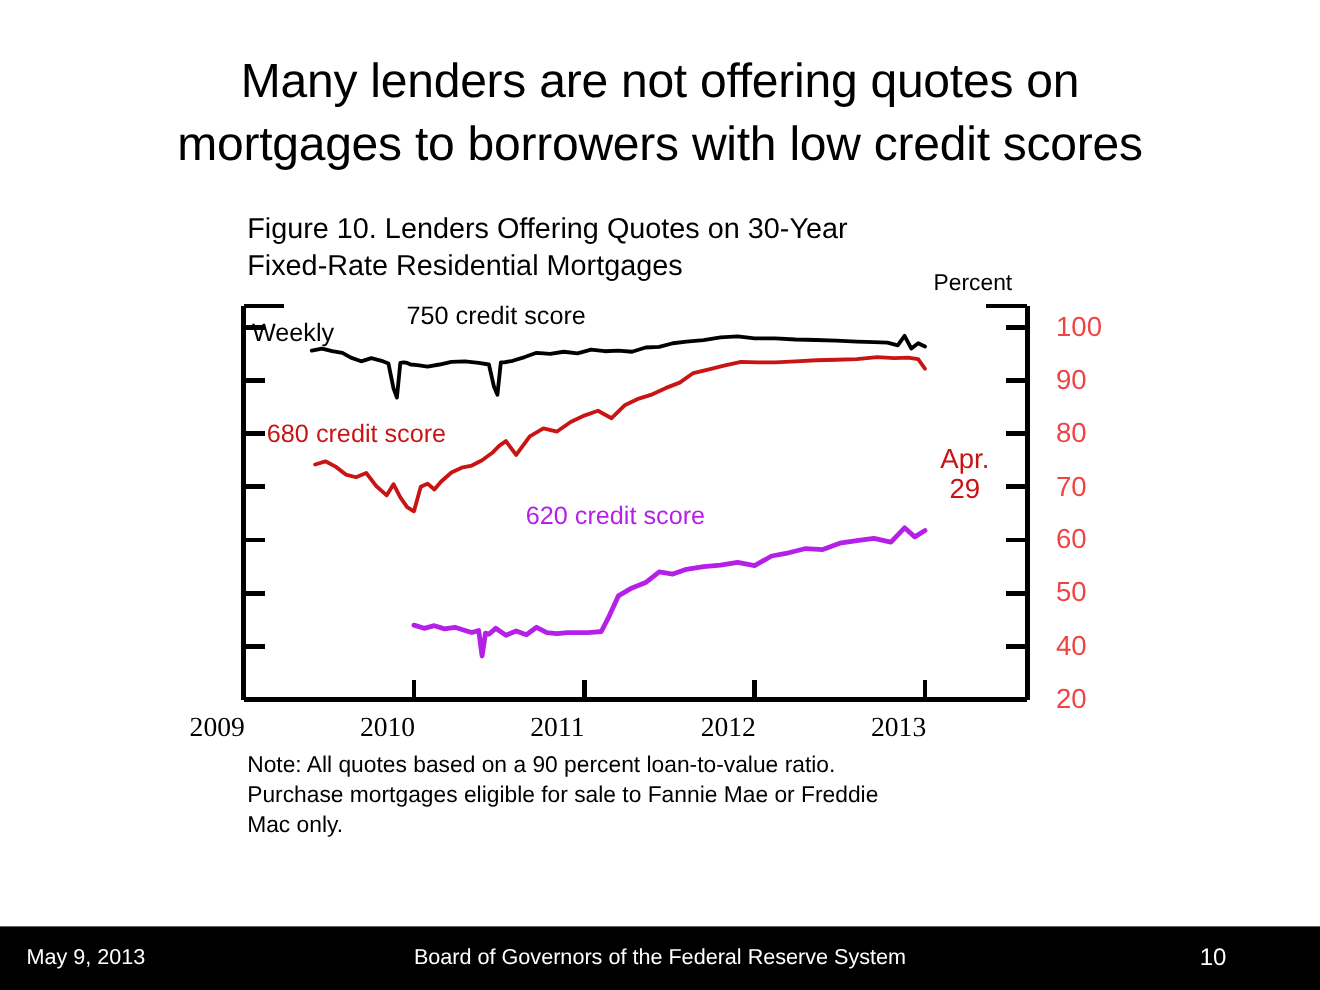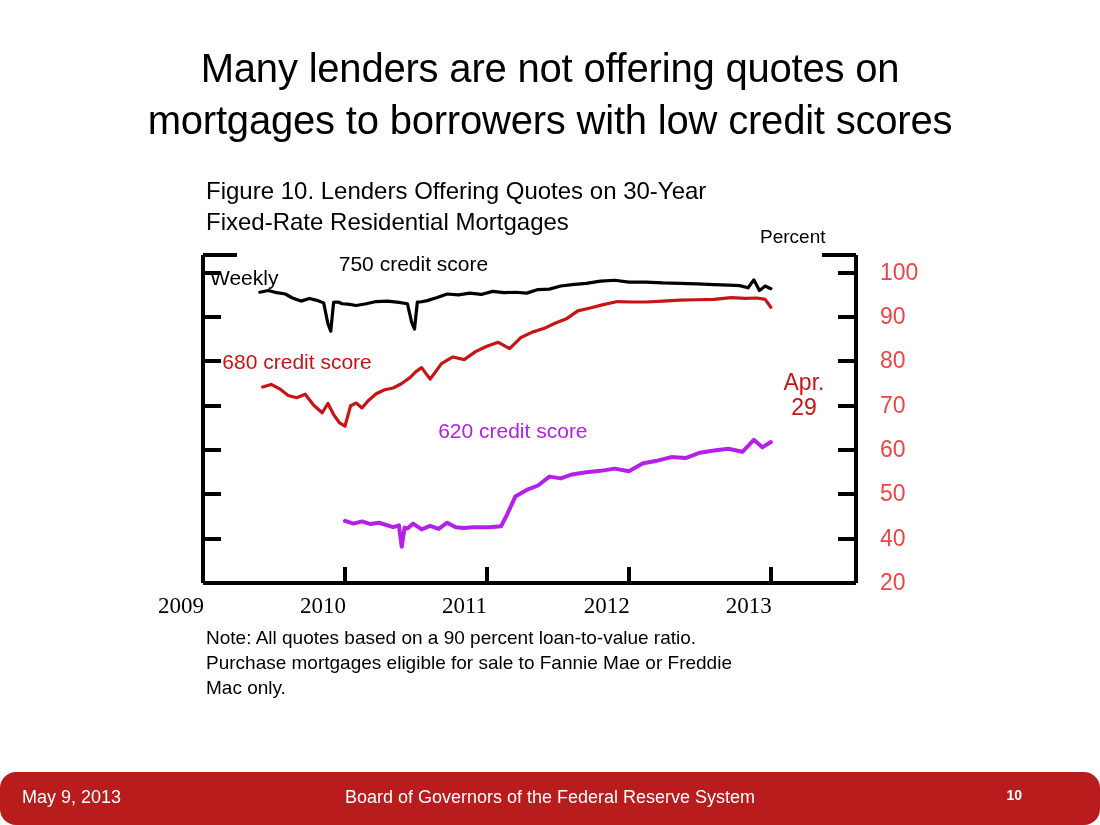--- a/index.html
+++ b/index.html
@@ -48,21 +48,21 @@
     width: 680px;
     font-family: "Liberation Sans", sans-serif;
     font-size: 24px;
     line-height: 31px;
     color: #000;
     white-space: pre-line;
   }
 
   #percent-label {
     position: absolute;
-    left: 760px;
+    left: 778px;
     top: 56px;
     font-family: "Liberation Sans", sans-serif;
     font-size: 19px;
     color: #000;
   }
 
   
   #plot-svg {
     position: absolute;
     left: 0;
@@ -161,22 +161,21 @@
     left: 0;
     top: 15px;
     width: 1100px;
     text-align: center;
     font-size: 18px;
   }
   #footer-page {
     position: absolute;
     right: 78px;
     top: 15px;
-    font-size: 14px;
-    font-weight: bold;
+    font-size: 20px;
   }
 </style>
 </head>
 <body>
 
 <div id="slide-title">Many lenders are not offering quotes on
 mortgages to borrowers with low credit scores</div>
 
 <div id="figure-block">
 
@@ -242,17 +241,17 @@
 
   <div id="annotation-apr29" style="color: rgb(200, 20, 20);">Apr.
 29</div>
 
   <div id="figure-notes">   Note:  All quotes based on a 90 percent loan-to-value ratio.
 Purchase mortgages eligible for sale to Fannie Mae or Freddie
 Mac only.</div>
 
 </div>
 
-<div id="footer-bar" style="background: #b91c1c; color: rgb(255, 255, 255); border-radius: 16px;">
+<div id="footer-bar" style="background: #000000; color: rgb(255, 255, 255);">
   <div id="footer-date">May 9, 2013</div>
   <div id="footer-center">Board of Governors of the Federal Reserve System</div>
   <div id="footer-page">10</div>
 </div>
 
 </body></html>

